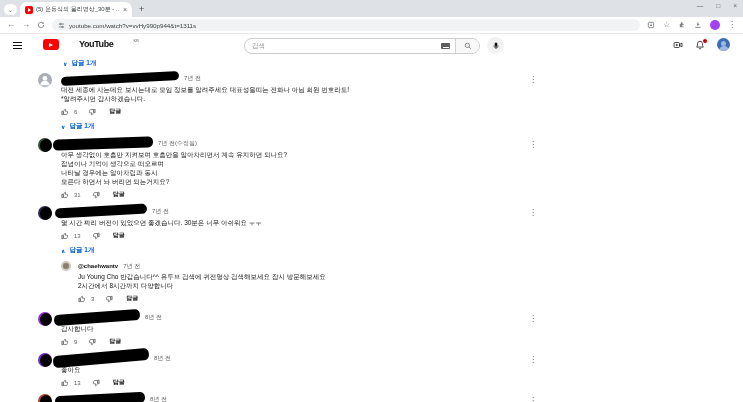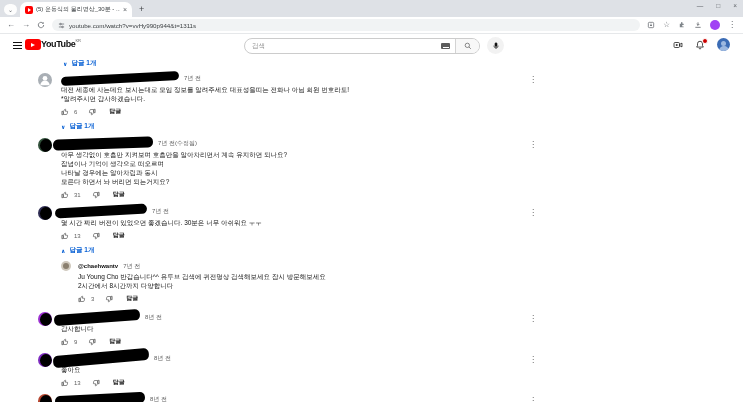--- a/index.html
+++ b/index.html
@@ -28,21 +28,21 @@
   .url-text { font-size:6.2px; color:#3c4043; white-space:nowrap; overflow:hidden; }
   .tb-icons { display:flex; align-items:center; gap:8px; }
   .tb-star { color:#5f6368; font-size:7.5px; line-height:1; }
   .profile-dot { width:10px; height:10px; border-radius:50%; background:#a142f4; }
   .kebab { color:#5f6368; font-size:8px; line-height:1; }
 
   
   .yt-header { height:23px; background:#fff; position:relative; }
   .hamburger { position:absolute; left:13px; top:8px; width:9px; }
   .hamburger span { display:block; height:1.2px; background:#111; margin-bottom:1.8px; }
-  .yt-logo { position:absolute; left:25px; top:5px; display:flex; align-items:flex-start; gap:0; }
+  .yt-logo { position:absolute; left:43px; top:5px; display:flex; align-items:flex-start; gap:20px; }
   .yt-mark { width:16px; height:11px; background:#f00; border-radius:3px; display:flex;
     align-items:center; justify-content:center; }
   .yt-mark::after { content:""; border-left:4px solid #fff; border-top:2.5px solid transparent; border-bottom:2.5px solid transparent; }
   .yt-word { font-size:9px; font-weight:bold; letter-spacing:-0.4px; color:#0f0f0f; line-height:11px; }
   .yt-kr { font-size:4px; color:#606060; margin-top:-1px; }
   .search-wrap { position:absolute; left:244px; top:3px; display:flex; align-items:center; gap:7px; }
   .search-pill { width:236px; height:16px; border:1px solid #ccc; border-radius:8px; display:flex; align-items:center; overflow:hidden; }
   .search-input { flex:1; border:0; outline:none; background:transparent; font-size:6.5px;
     padding:0 7px; color:#0f0f0f; font-family:inherit; }
   .search-input::placeholder { color:#8a8a8a; }

